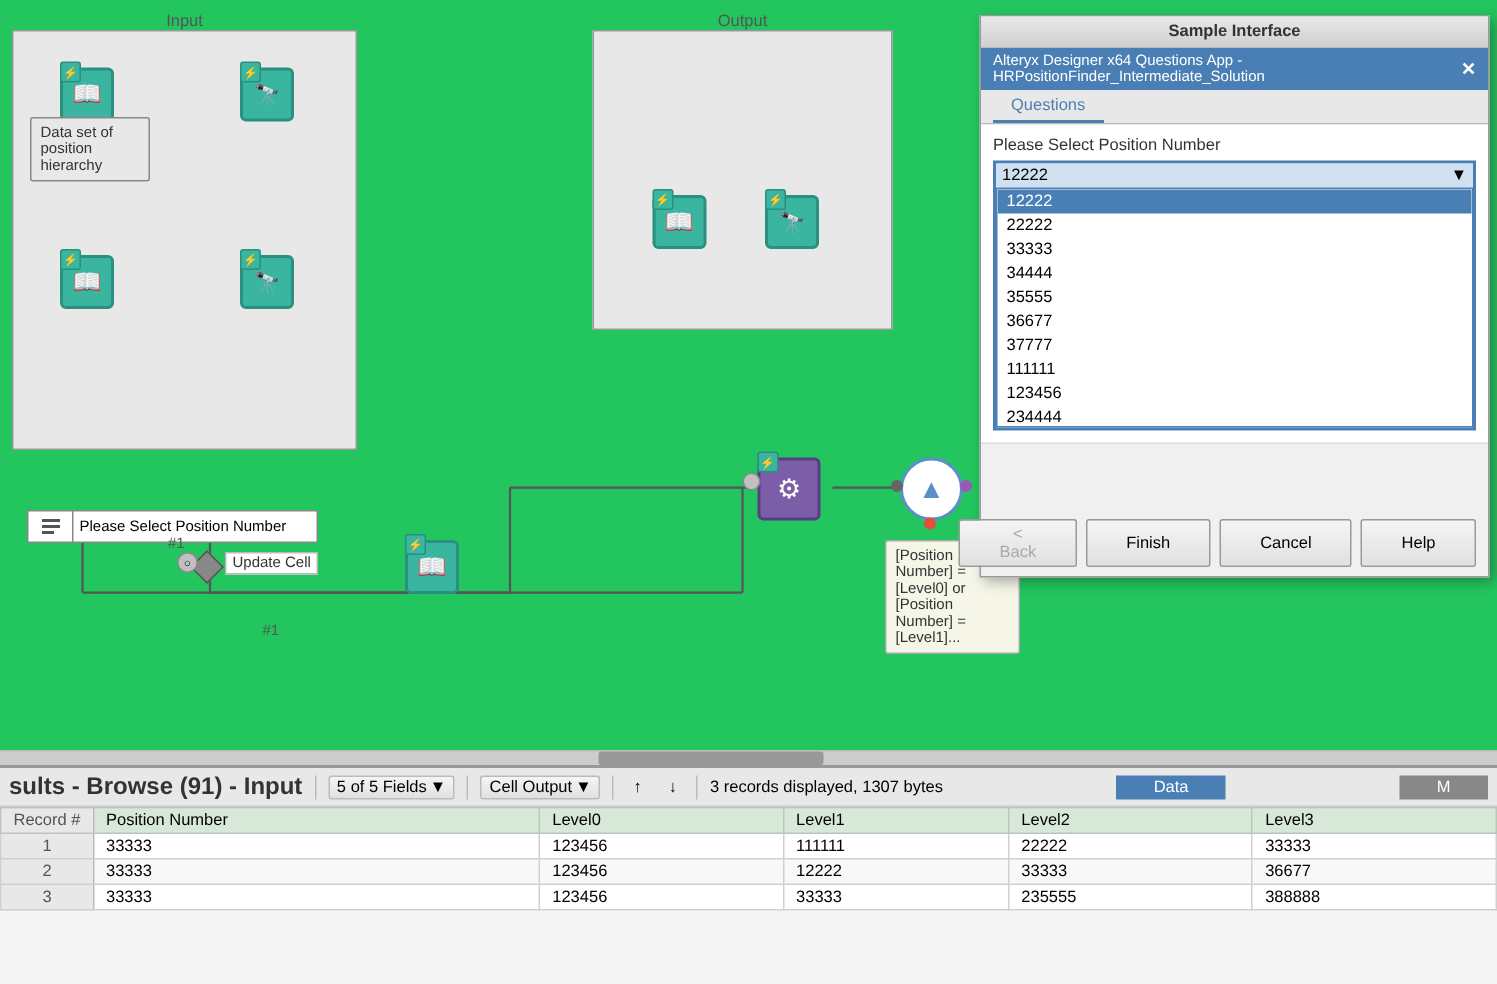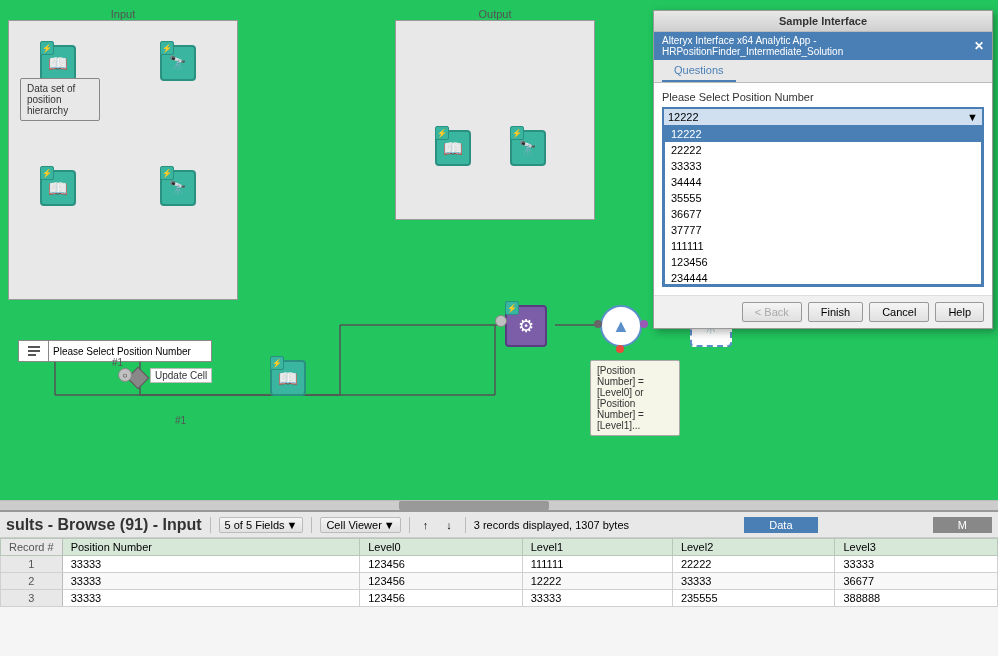--- a/index.html
+++ b/index.html
@@ -179,26 +179,27 @@
     }
     .dialog-footer {
       display: flex;
       justify-content: flex-end;
       gap: 6px;
       padding: 6px 8px;
       background: #f0f0f0;
       border-top: 1px solid #ddd;
     }
     .dialog-btn {
-      padding: 3px 12px;
+      padding: 3px 26px;
       font-size: 11px;
       border: 1px solid #999;
       background: linear-gradient(to bottom, #f5f5f5, #e0e0e0);
       cursor: pointer;
       border-radius: 2px;
+      margin-top: 44px;
     }
     .dialog-btn:disabled {
       color: #aaa;
     }
 
     
     .results-panel {
       position: absolute;
       bottom: 0; left: 0; right: 0;
       height: 146px;
@@ -440,21 +441,21 @@
 
 <div class="h-scrollbar">
   <div class="h-scrollbar-thumb"></div>
 </div>
 
 <div class="dialog">
   <div class="dialog-titlebar">
     <span style="flex:1; text-align:center; font-weight:bold;">Sample Interface</span>
   </div>
   <div class="dialog-subtitle">
-    <span>Alteryx Interface x64 Analytic App - HRPositionFinder_Intermediate_Solution</span>
+    <span>Alteryx Designer x64 Questions App - HRPositionFinder_Intermediate_Solution</span>
     <span class="dialog-close">✕</span>
   </div>
   <div class="dialog-tabs">
     <div class="dialog-tab active">Questions</div>
   </div>
   <div class="dialog-body">
     <div class="dialog-field-label">Please Select Position Number</div>
     <div style="border:2px solid #4a7fb5; background:white; position:relative;">
       <div style="display:flex; align-items:center; padding:2px 4px; background:#d0e0f0;">
         <span>12222</span>
@@ -486,21 +487,21 @@
 <div class="results-panel">
   <div class="results-toolbar">
     <span class="results-title">sults - Browse (91) - Input</span>
     <div class="toolbar-sep"></div>
     <div class="toolbar-btn">
       <span>5 of 5 Fields</span>
       <span>▼</span>
     </div>
     <div class="toolbar-sep"></div>
     <div class="toolbar-btn">
-      <span>Cell Viewer</span>
+      <span>Cell Output</span>
       <span>▼</span>
     </div>
     <div class="toolbar-sep"></div>
     <div class="toolbar-btn" style="border:none; background:none; cursor:pointer;">↑</div>
     <div class="toolbar-btn" style="border:none; background:none; cursor:pointer;">↓</div>
     <div class="toolbar-sep"></div>
     <span>3 records displayed, 1307 bytes</span>
     <button class="data-btn">Data</button>
     <button class="data-btn" style="background:#888;">M</button>
   </div>

